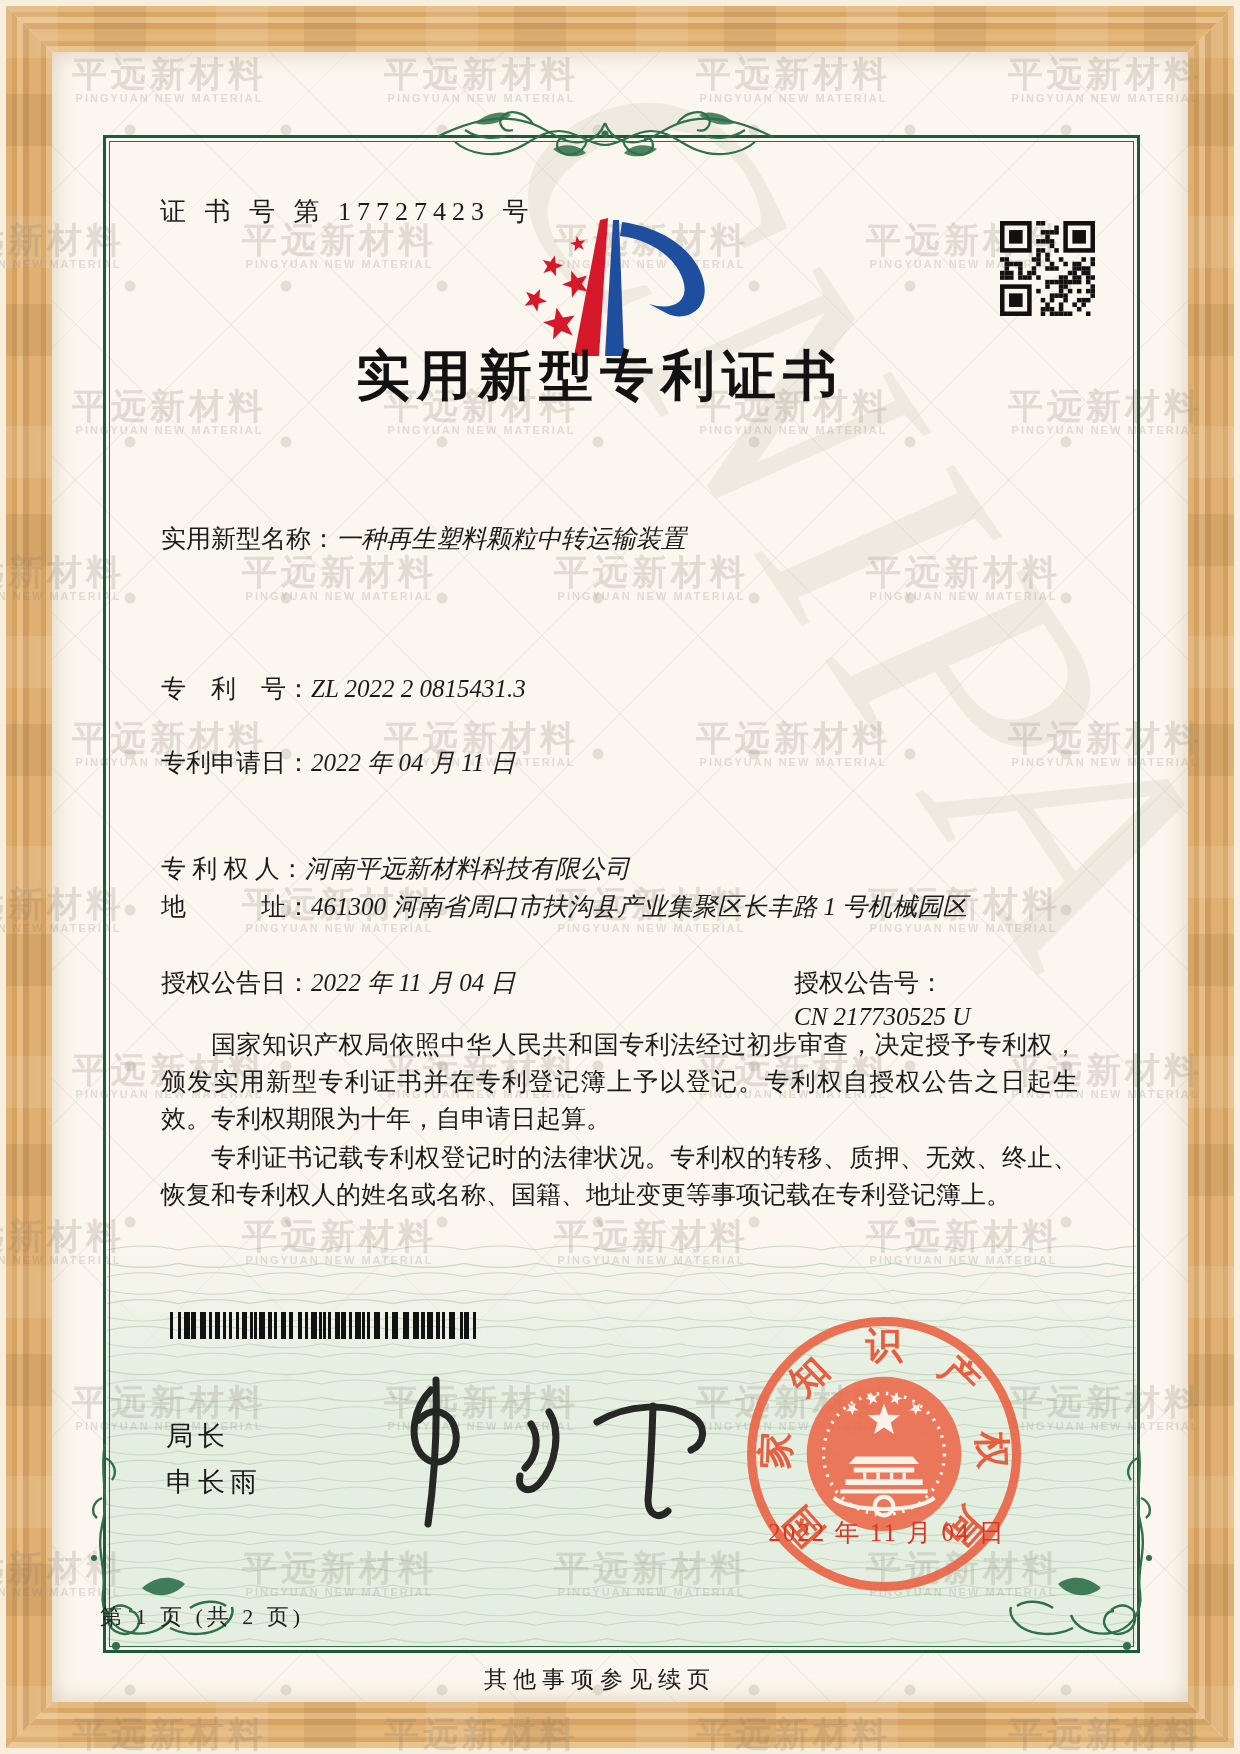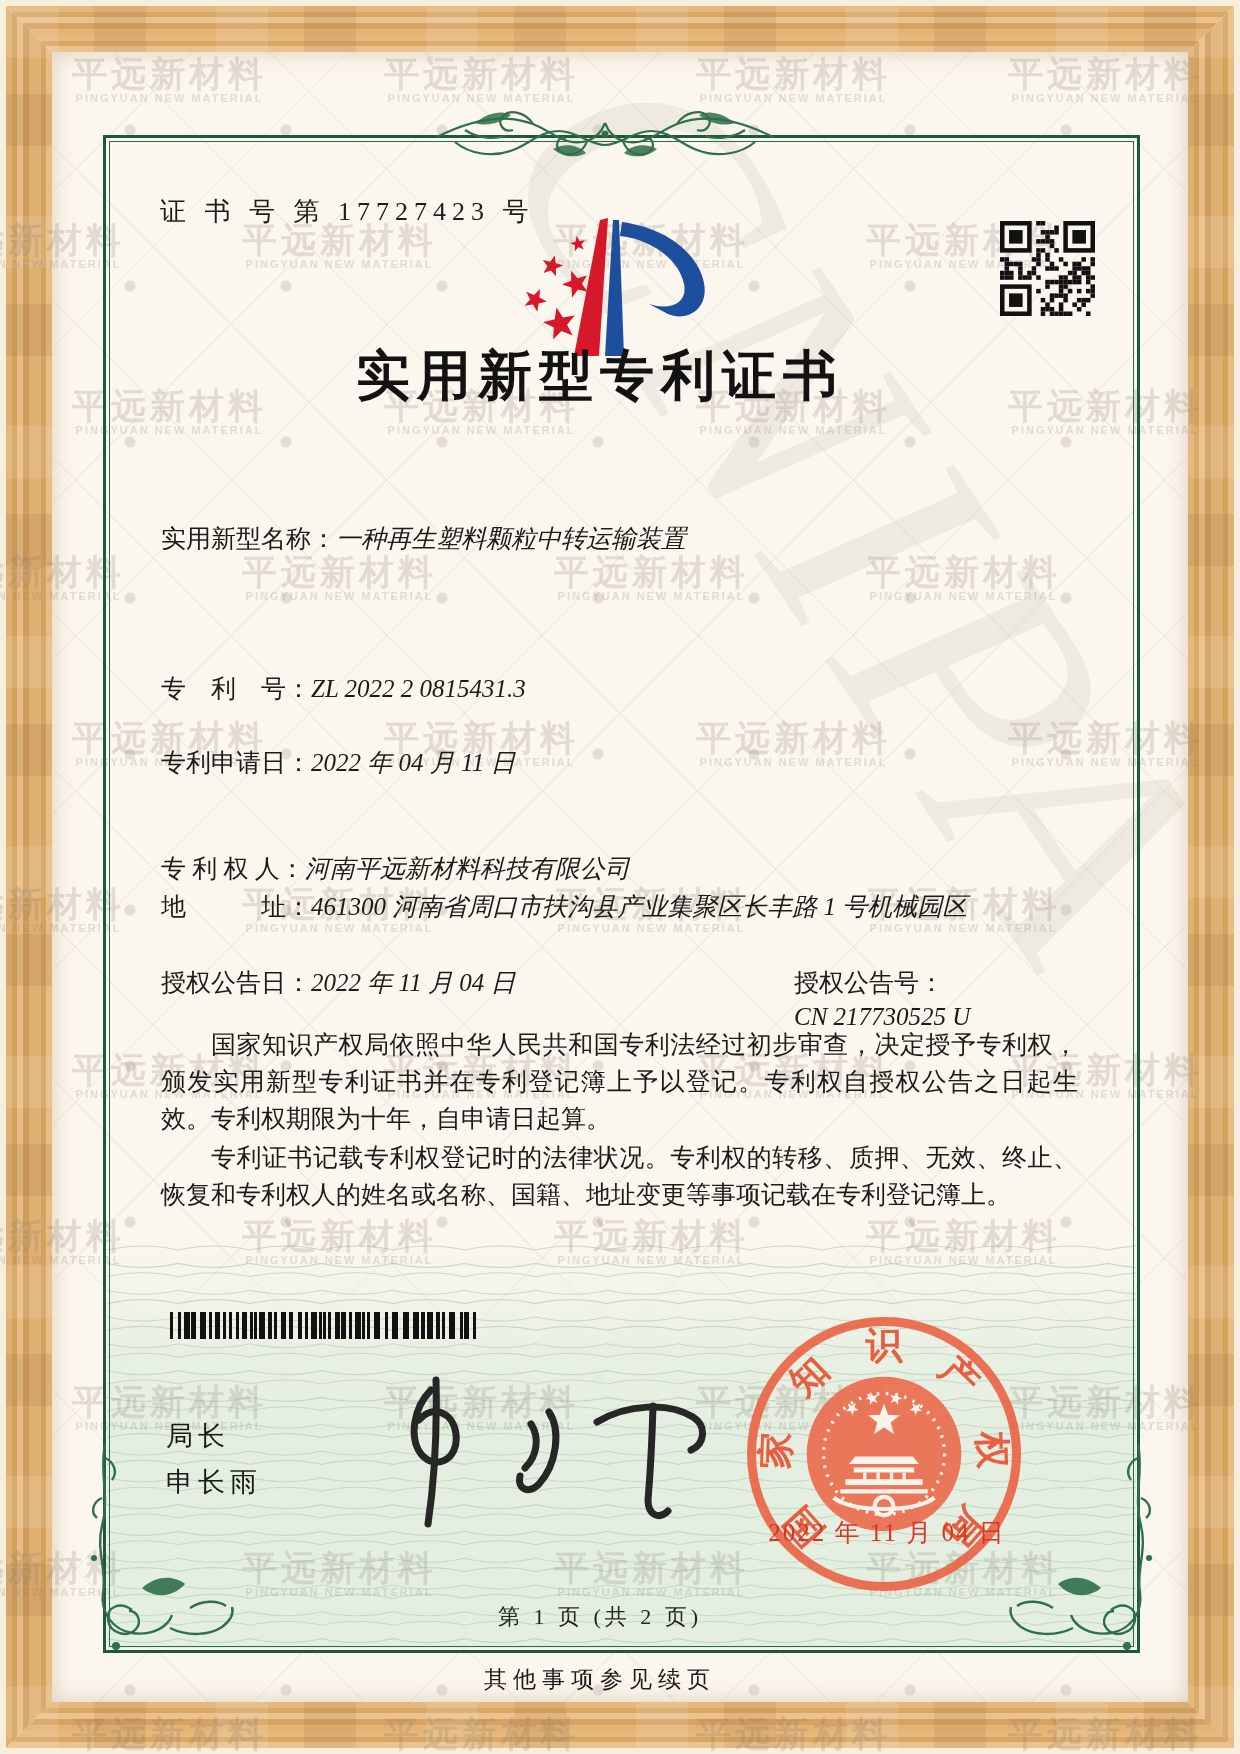--- a/index.html
+++ b/index.html
@@ -60,21 +60,21 @@
   .sig{position:absolute;left:335px;top:1372px;}
   
   .seal{position:absolute;left:747px;top:1317px;width:274px;height:274px;border-radius:50%;
       border:9px solid rgba(233,94,63,.88);box-sizing:border-box;}
   .seal-chars{position:absolute;inset:-9px;}
   .seal-chars span{position:absolute;left:50%;top:50%;font-size:37px;font-weight:bold;
       color:rgba(231,86,55,.95);font-family:"Liberation Serif",serif;}
   .seal svg{position:absolute;left:44px;top:44px;}
   .seal-date{position:absolute;left:742px;top:1516px;width:290px;text-align:center;font-size:25px;
       letter-spacing:2px;color:#dd3322;z-index:7;}
-  .footer-page{position:absolute;left:100px;top:1602px;width:1000px;text-align:center;font-size:22px;
+  .footer-page{position:absolute;left:100px;top:1602px;width:1000px;text-align:left;font-size:22px;
       letter-spacing:4px;color:#222;}
   .footer-note{position:absolute;left:100px;top:1664px;width:1000px;text-align:center;font-size:23px;
       letter-spacing:6px;color:#1b1b1b;}
   .orn{position:absolute;}
 </style>
 </head>
 <body>
 
 <div class="page">
 

